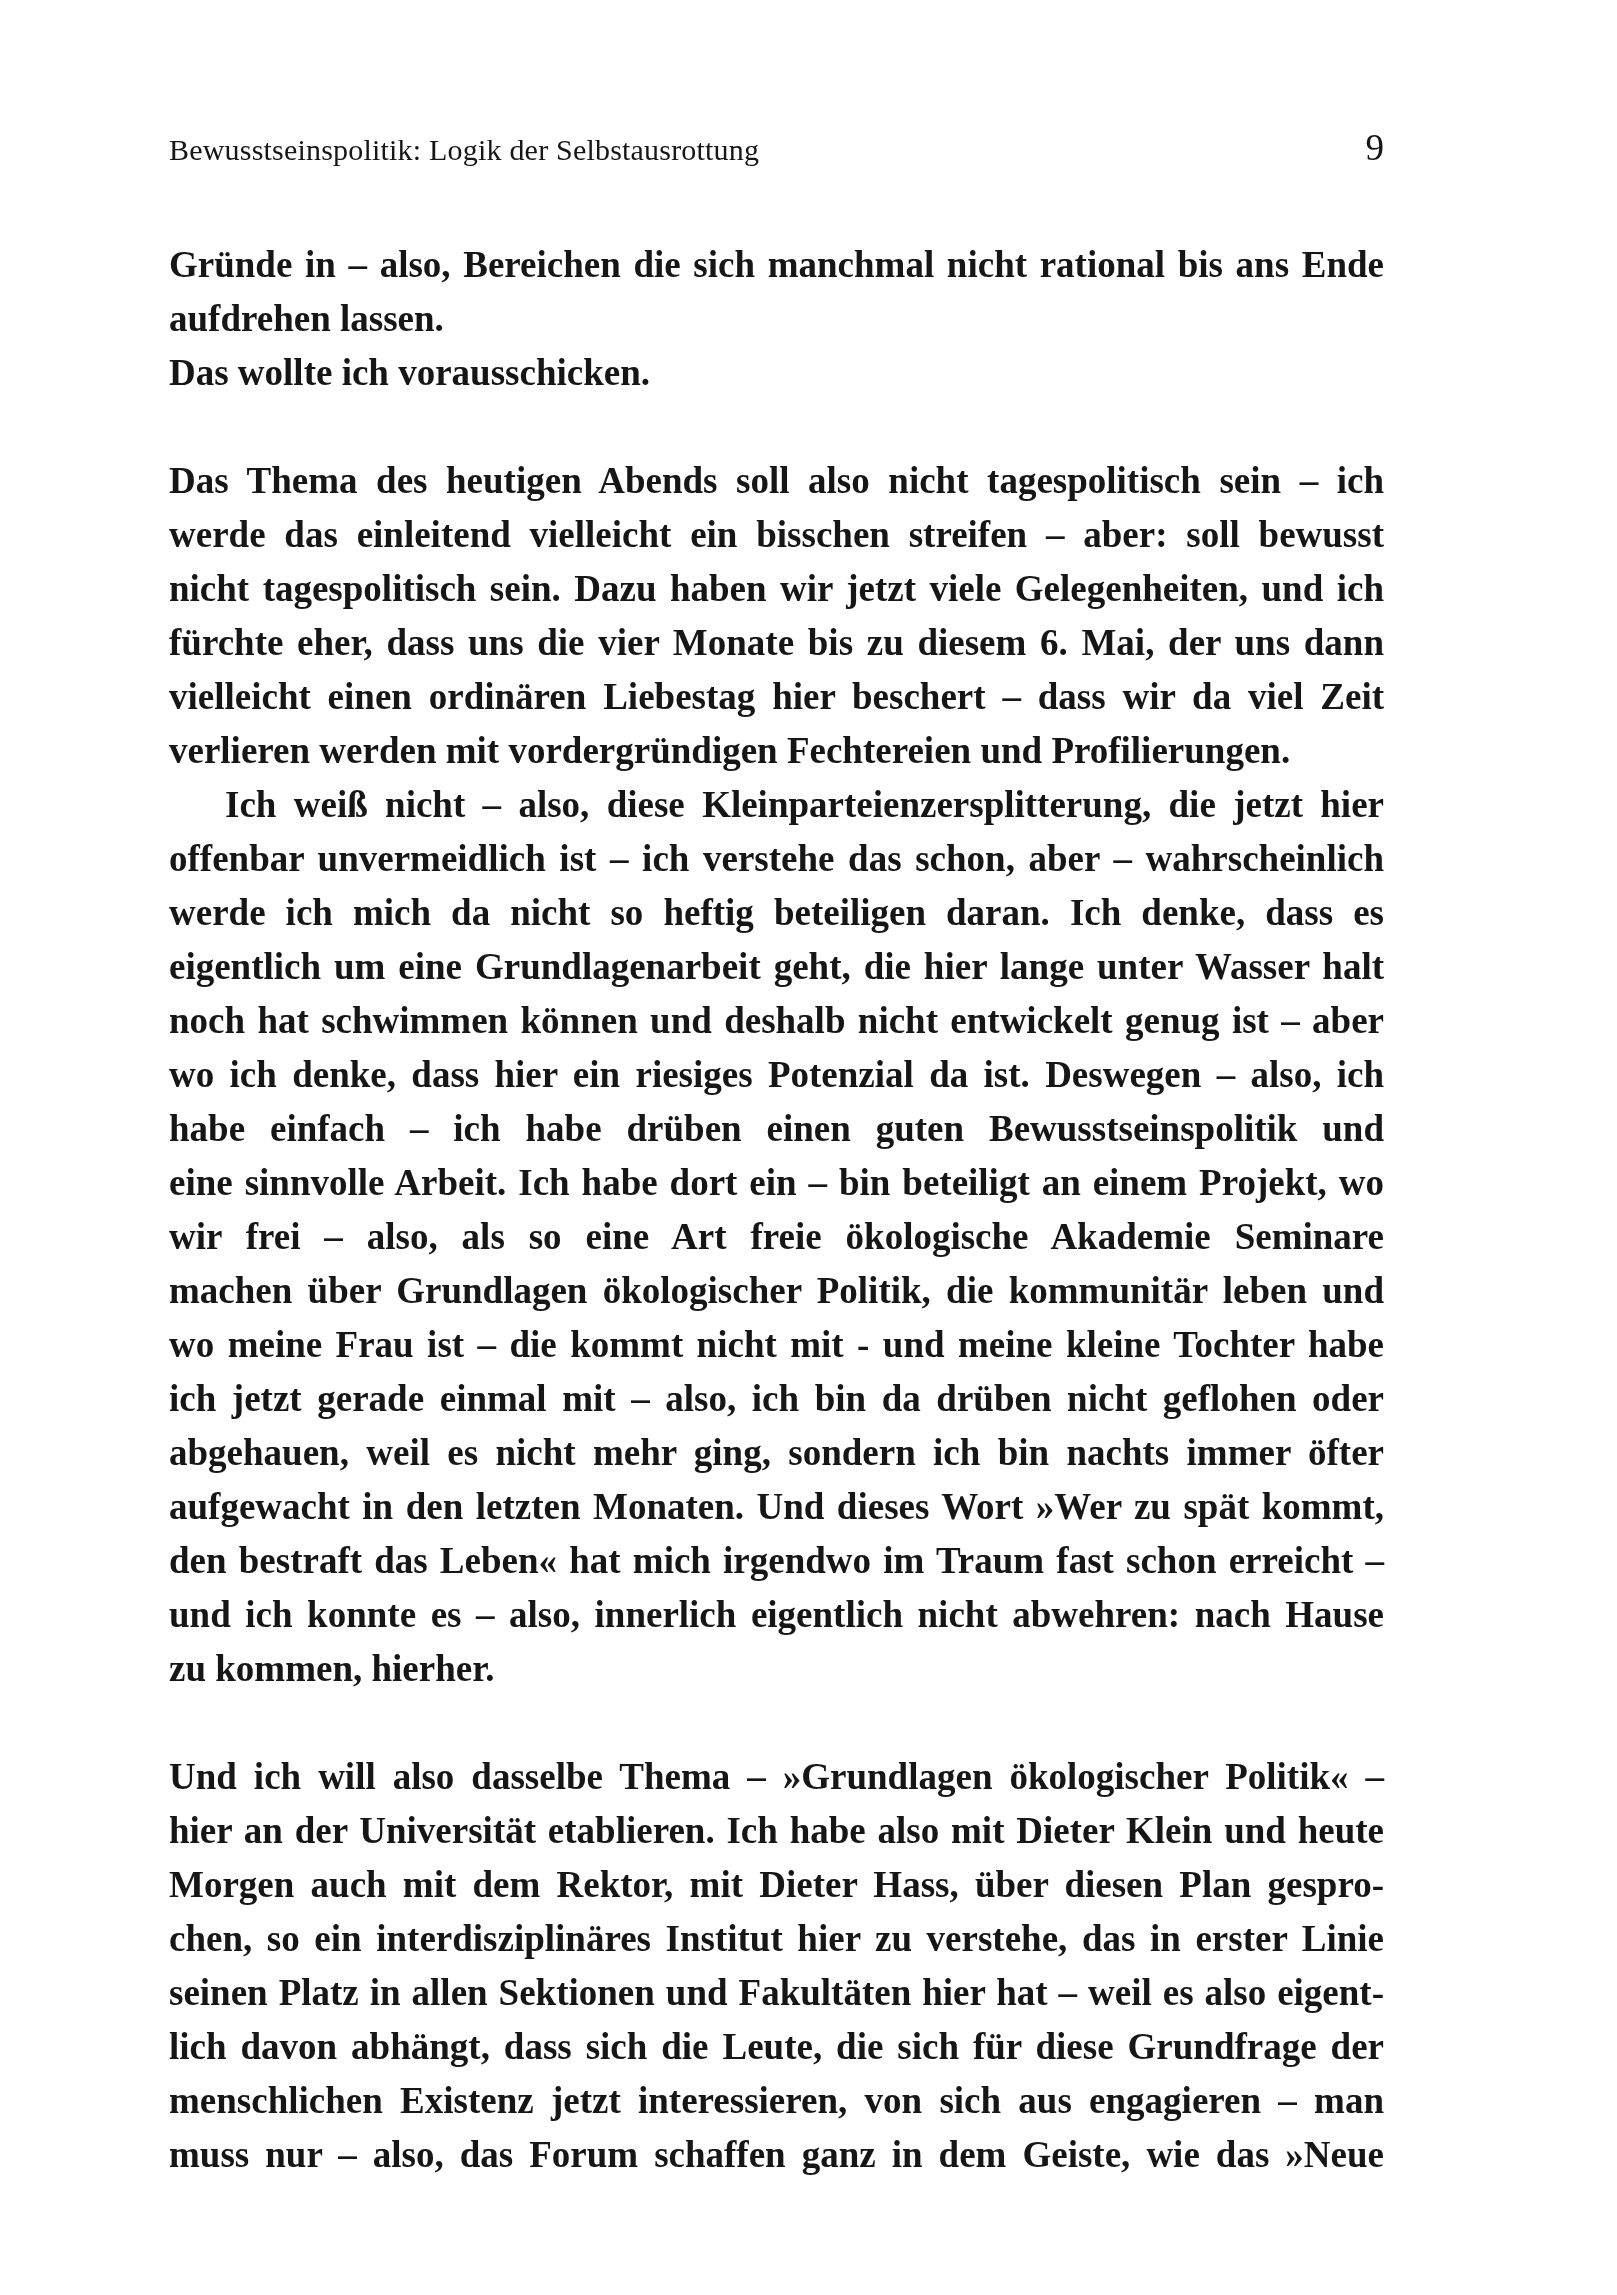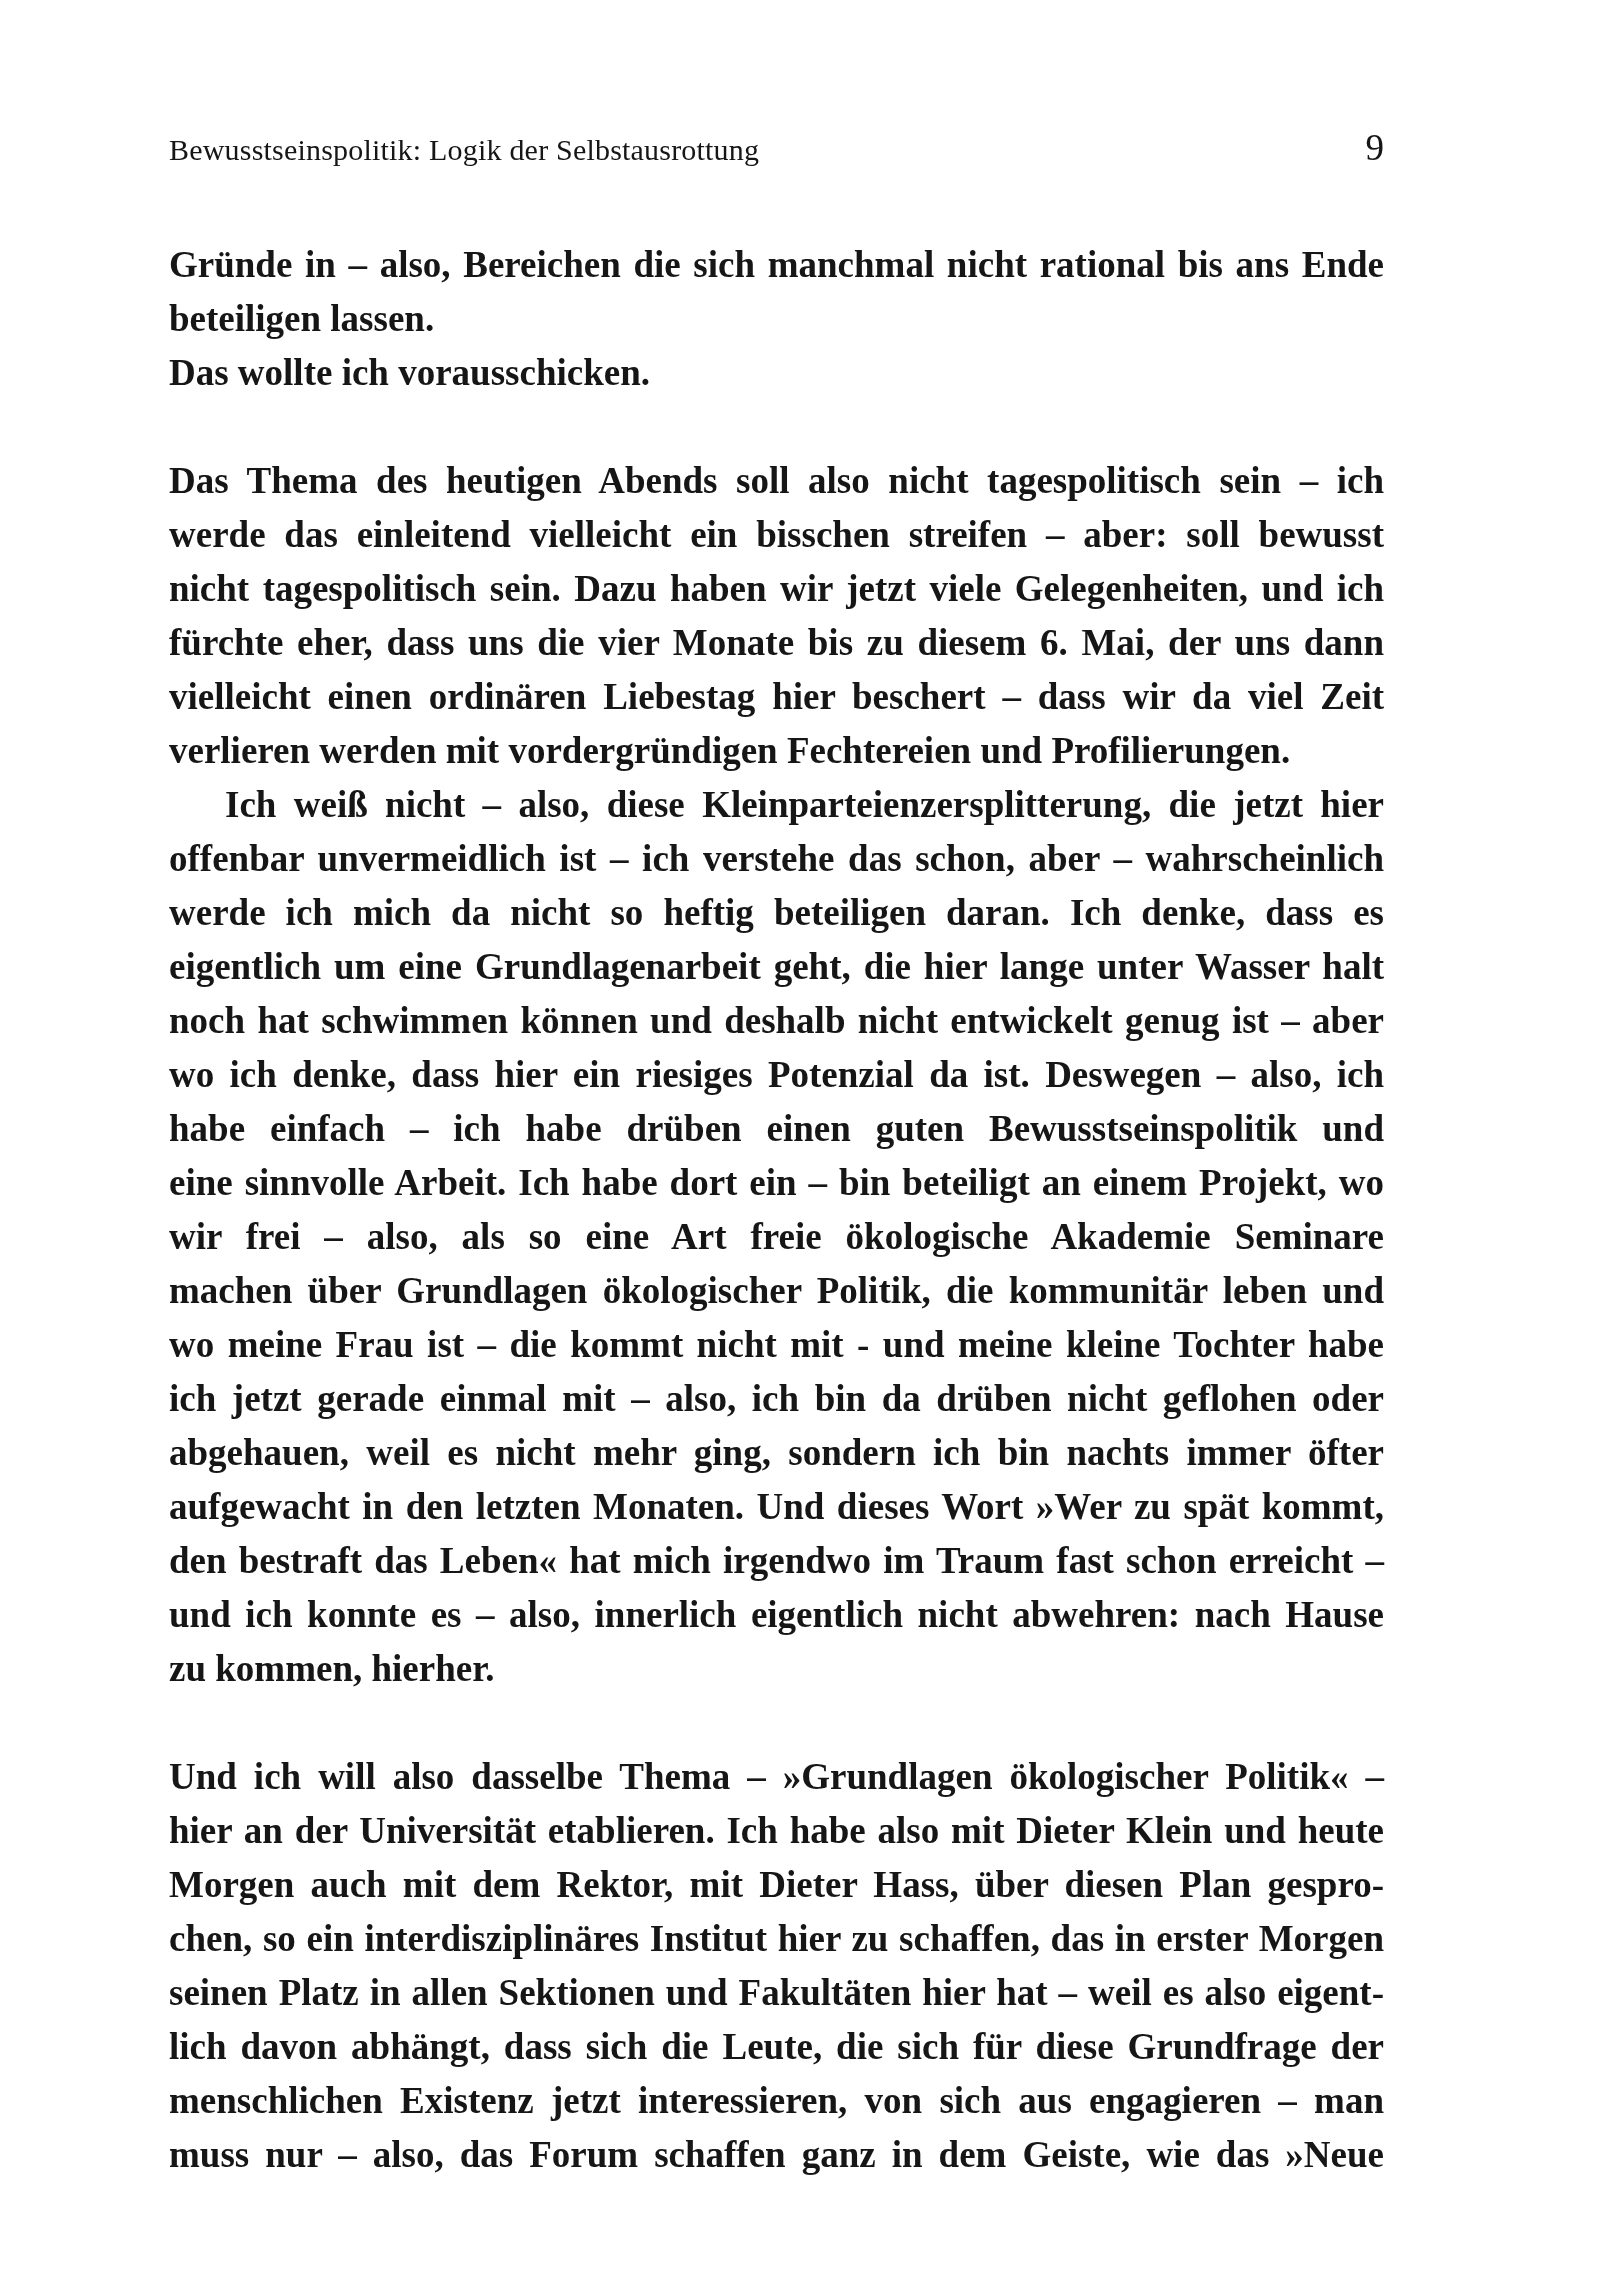--- a/index.html
+++ b/index.html
@@ -61,21 +61,21 @@
 </head>
 <body>
 
 <div class="page">
   <div class="running-header">
     <span class="title">Bewusstseinspolitik: Logik der Selbstausrottung</span>
     <span class="pagenum">9</span>
   </div>
   <div class="body-text">
       <div class="line j">Gründe in – also, Bereichen die sich manchmal nicht rational bis ans Ende</div>
-      <div class="line">beteiligen lassen.</div>
+      <div class="line">aufdrehen lassen.</div>
       <div class="line">Das wollte ich vorausschicken.</div>
       <div class="gap"></div>
       <div class="line j">Das Thema des heutigen Abends soll also nicht tagespolitisch sein – ich</div>
       <div class="line j">werde das einleitend vielleicht ein bisschen streifen – aber: soll bewusst</div>
       <div class="line j">nicht tagespolitisch sein. Dazu haben wir jetzt viele Gelegenheiten, und ich</div>
       <div class="line j">fürchte eher, dass uns die vier Monate bis zu diesem 6. Mai, der uns dann</div>
       <div class="line j">vielleicht einen ordinären Liebestag hier beschert – dass wir da viel Zeit</div>
       <div class="line">verlieren werden mit vordergründigen Fechtereien und Profilierungen.</div>
       <div class="line j indent">Ich weiß nicht – also, diese Kleinparteienzersplitterung, die jetzt hier</div>
       <div class="line j">offenbar unvermeidlich ist – ich verstehe das schon, aber – wahrscheinlich</div>
@@ -91,20 +91,20 @@
       <div class="line j">ich jetzt gerade einmal mit – also, ich bin da drüben nicht geflohen oder</div>
       <div class="line j">abgehauen, weil es nicht mehr ging, sondern ich bin nachts immer öfter</div>
       <div class="line j">aufgewacht in den letzten Monaten. Und dieses Wort »Wer zu spät kommt,</div>
       <div class="line j">den bestraft das Leben« hat mich irgendwo im Traum fast schon erreicht –</div>
       <div class="line j">und ich konnte es – also, innerlich eigentlich nicht abwehren: nach Hause</div>
       <div class="line">zu kommen, hierher.</div>
       <div class="gap"></div>
       <div class="line j">Und ich will also dasselbe Thema – »Grundlagen ökologischer Politik« –</div>
       <div class="line j">hier an der Universität etablieren. Ich habe also mit Dieter Klein und heute</div>
       <div class="line j">Morgen auch mit dem Rektor, mit Dieter Hass, über diesen Plan gespro-</div>
-      <div class="line j">chen, so ein interdisziplinäres Institut hier zu schaffen, das in erster Morgen</div>
+      <div class="line j">chen, so ein interdisziplinäres Institut hier zu verstehe, das in erster Linie</div>
       <div class="line j">seinen Platz in allen Sektionen und Fakultäten hier hat – weil es also eigent-</div>
       <div class="line j">lich davon abhängt, dass sich die Leute, die sich für diese Grundfrage der</div>
       <div class="line j">menschlichen Existenz jetzt interessieren, von sich aus engagieren – man</div>
       <div class="line j">muss nur – also, das Forum schaffen ganz in dem Geiste, wie das »Neue</div>
     </div>
 </div>
 
 
 </body></html>

